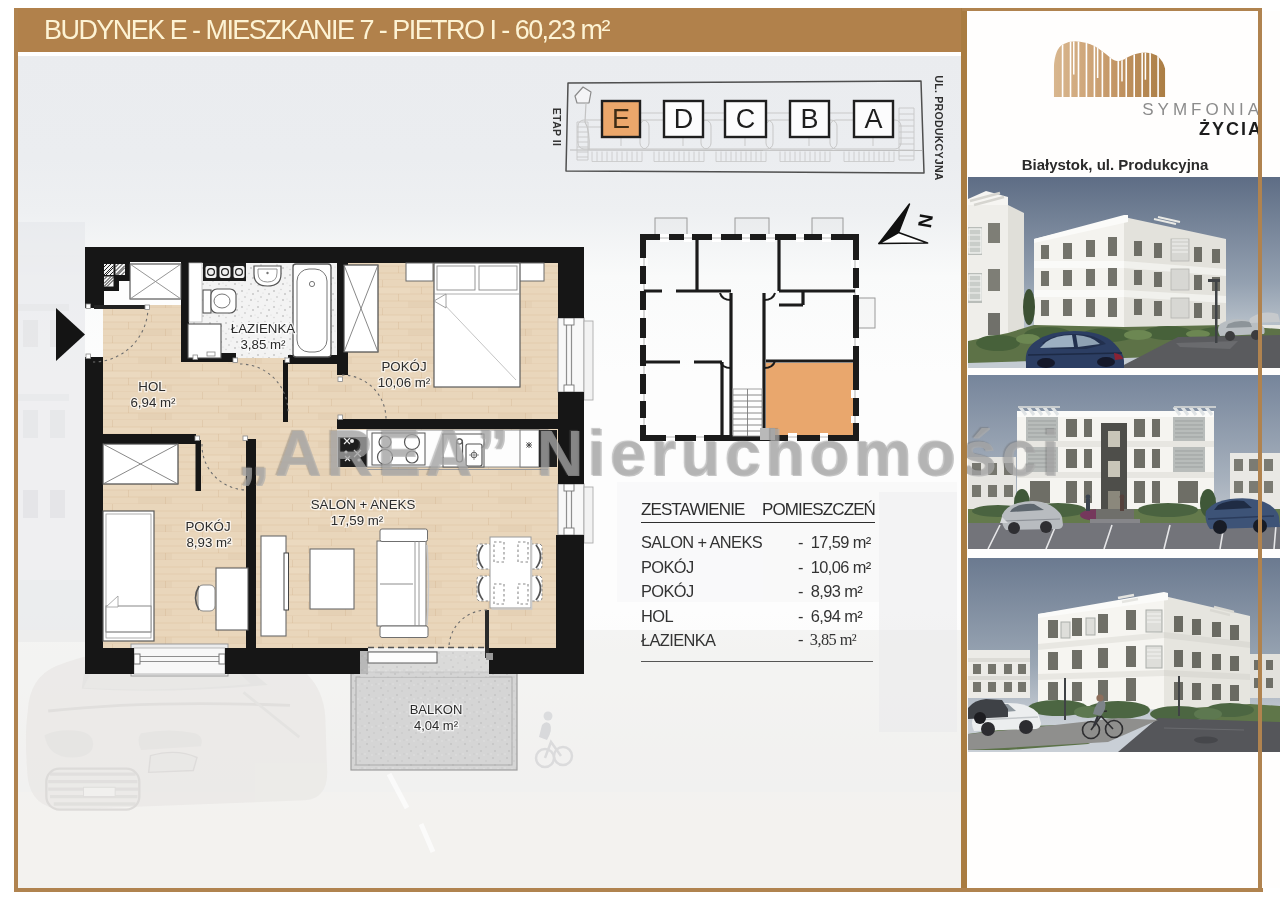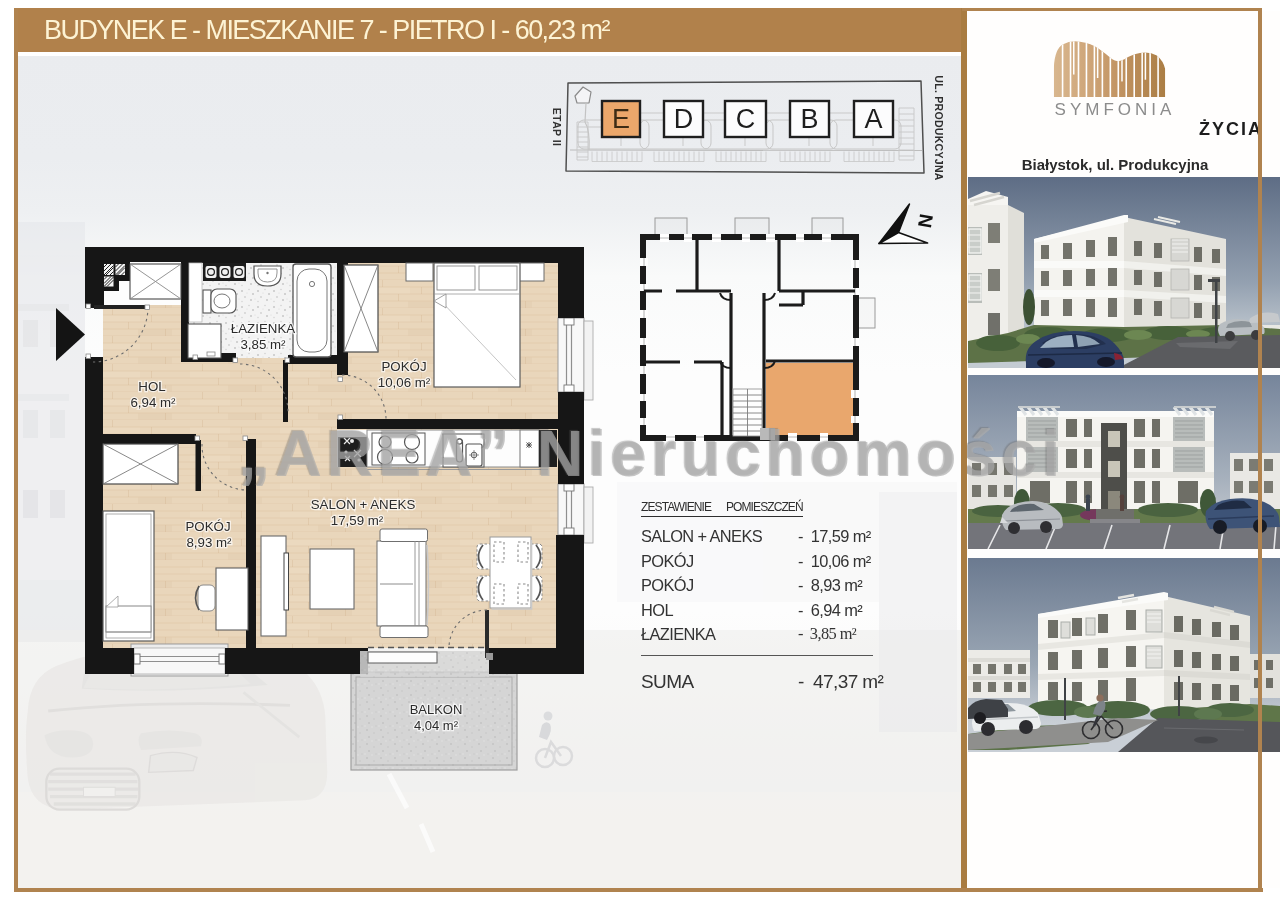--- a/index.html
+++ b/index.html
@@ -112,21 +112,21 @@
         <rect x="105" y="0" width="1.7" height="66"></rect>
 <rect x="113.5" y="0" width="1.7" height="66"></rect>
 <rect x="23.5" y="0" width="1.6" height="40"></rect>
         <rect x="49" y="0" width="1.6" height="44"></rect>
 <rect x="75" y="0" width="1.6" height="48"></rect>
         <rect x="100" y="0" width="1.6" height="46"></rect>
 </g>
 </g>
 </svg>
 
-<div class="abs" style="left:967px;top:100px;width:296px;text-align:center;color:#8c8c8c;font-size:17px;letter-spacing:4px;">SYMFONIA</div>
+<div class="abs" style="left:967px;top:100px;width:296px;text-align:right;color:#8c8c8c;font-size:17px;letter-spacing:4px;">SYMFONIA</div>
 
 <div class="abs" style="left:967px;top:119px;width:296px;text-align:right;color:#1d1d1d;font-size:18px;font-weight:bold;letter-spacing:2px;">ŻYCIA</div>
 
 <div class="abs" style="left:967px;top:156px;width:296px;text-align:center;color:#2a2a2a;font-size:15px;font-weight:bold;">Białystok, ul. Produkcyjna</div>
 
 <svg class="abs" style="left:968px;top:177px;" width="312" height="191" viewBox="0 0 312 191" xmlns="http://www.w3.org/2000/svg">
 <defs>
       <linearGradient id="sky1" x1="0" y1="0" x2="0" y2="1">
 <stop offset="0" stop-color="#5e6d85"></stop>
         <stop offset="0.55" stop-color="#93a0b0"></stop>
@@ -979,29 +979,28 @@
 <text x="363" y="509" font-size="13.3">SALON + ANEKS</text>
 <text x="357" y="525" font-size="13.3">17,59 m²</text>
 
 <text x="436" y="714" font-size="13">BALKON</text>
 <text x="436" y="730" font-size="13">4,04 m²</text>
 </g>
 </svg>
 
 <div class="abs" style="left:641px;top:497px;width:240px;z-index:12;color:#333333;">
   
-  <div style="font-size:12px;letter-spacing:-0.9px;word-spacing:5px;color:#2e2e2e;border-bottom:1.5px solid #2e2e2e;display:inline-block;padding-bottom:2px;margin-top:3px;white-space:nowrap;">ZESTAWIENIE&nbsp; POMIESZCZEŃ</div>
+  <div style="font-size:17px;letter-spacing:-0.9px;word-spacing:5px;color:#2e2e2e;border-bottom:1.5px solid #2e2e2e;display:inline-block;padding-bottom:2px;margin-top:3px;white-space:nowrap;">ZESTAWIENIE&nbsp; POMIESZCZEŃ</div>
   
   <div style="margin-top:7px;font-size:16.4px;letter-spacing:-0.6px;line-height:24.6px;white-space:nowrap;">
     <div><span>SALON + ANEKS</span><span style="position:absolute;left:157px;">-&nbsp; 17,59 m²</span></div>
     <div><span>POKÓJ</span><span style="position:absolute;left:157px;">-&nbsp; 10,06 m²</span></div>
     <div><span>POKÓJ</span><span style="position:absolute;left:157px;">-&nbsp; 8,93 m²</span></div>
     <div><span>HOL</span><span style="position:absolute;left:157px;">-&nbsp; 6,94 m²</span></div>
     <div><span>ŁAZIENKA</span><span style="position:absolute;left:157px;font-family:Liberation Serif, serif;">-&nbsp; 3,85 m²</span></div>
   </div>
   
   <div style="margin-top:8px;width:232px;border-top:1.2px solid #555;"></div>
   
-  <div style="margin-top:15px;font-size:19px;letter-spacing:-0.6px;white-space:nowrap;"><span>SUMA</span><span style="position:absolute;left:157px;">-&nbsp; 47,37 m²</span></div>
 </div>
 
 <div class="abs" style="left:238px;top:416px;width:830px;z-index:25;color:rgba(172,172,172,0.68);
   font-size:65px;font-weight:bold;letter-spacing:4.5px;white-space:nowrap;text-shadow:-1.5px -1.5px 1px rgba(105,105,105,0.38);">„AREA” Nieruchomości</div>
 
 </body></html>

